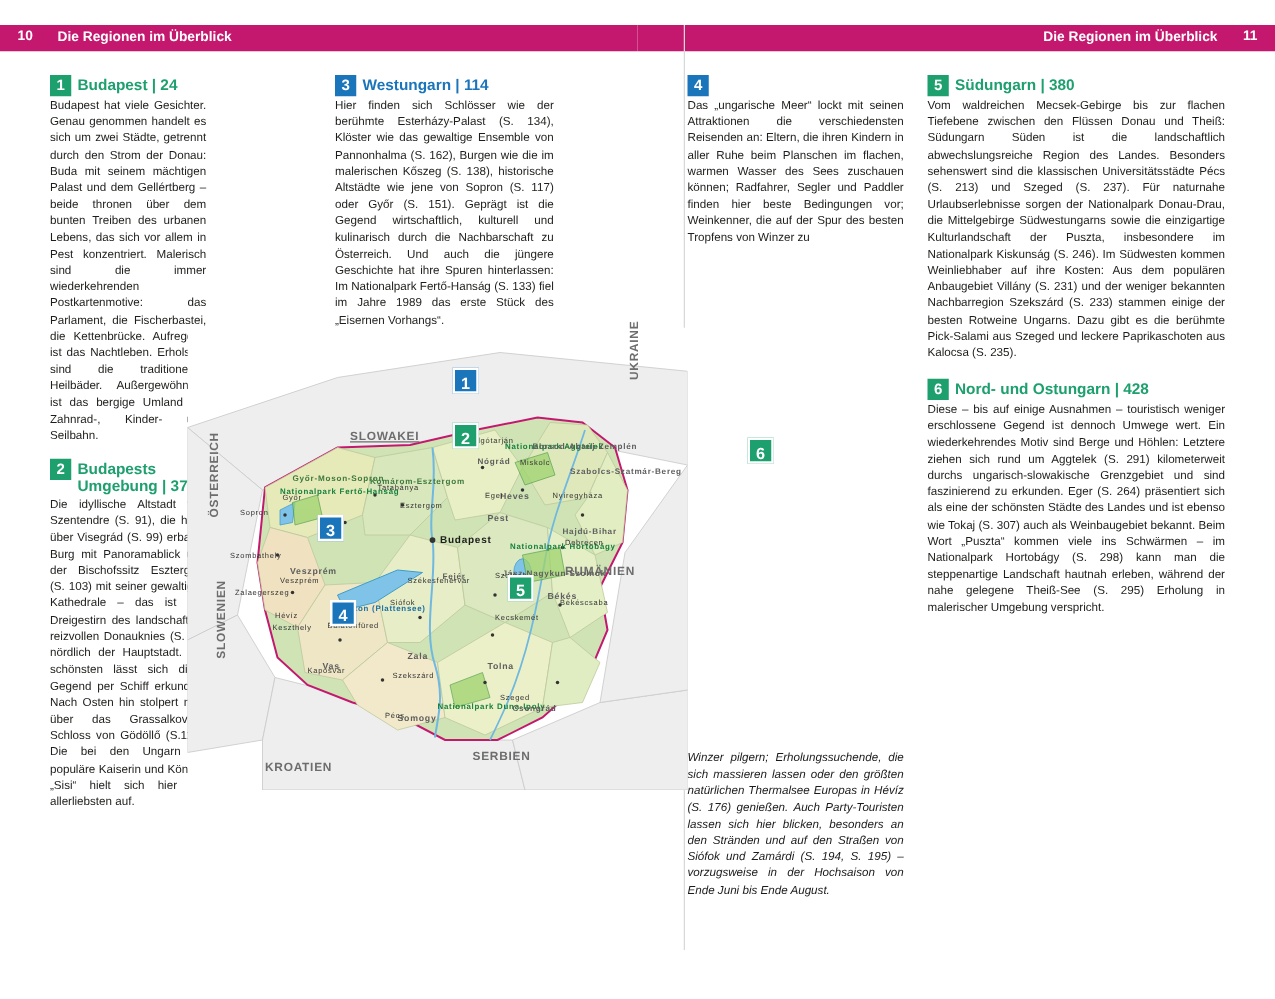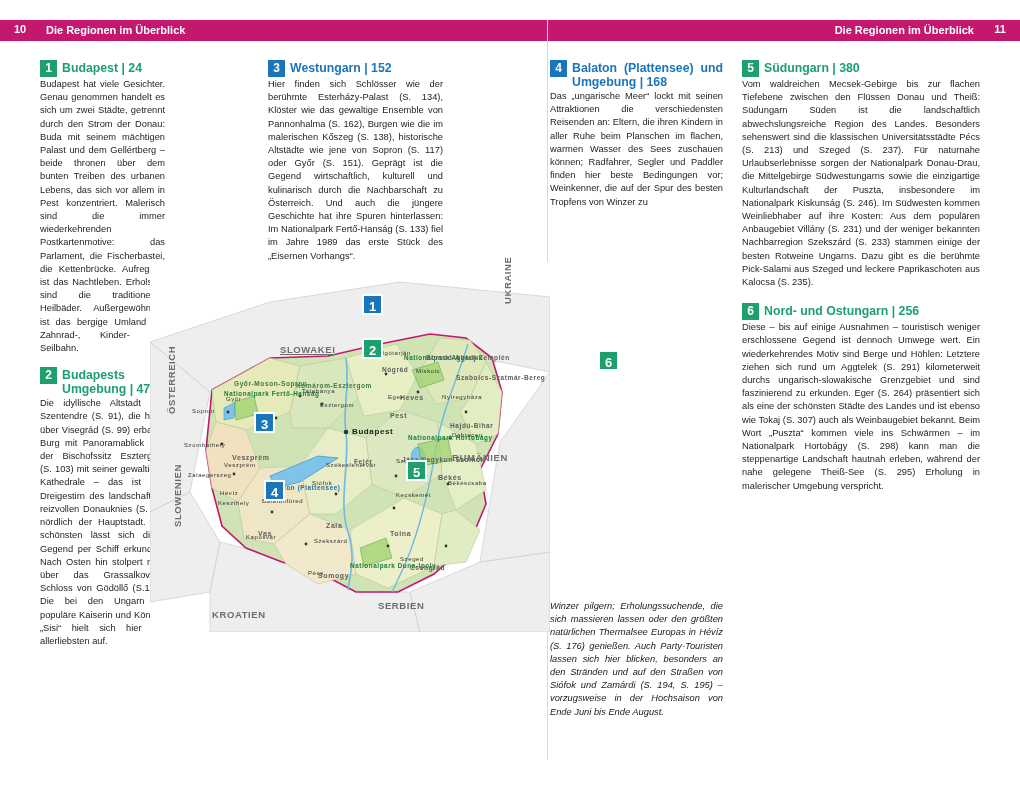--- a/index.html
+++ b/index.html
@@ -197,60 +197,59 @@
       <div class="sec-head">
         <div class="numbox green">1</div>
         <div class="sec-title green">Budapest | 24</div>
       </div>
       <p class="sec-body">Budapest hat viele Gesichter. Genau genommen handelt es sich um zwei Städte, getrennt durch den Strom der Donau: Buda mit seinem mächtigen Palast und dem Gellértberg – beide thronen über dem bunten Treiben des urbanen Lebens, das sich vor allem in Pest konzentriert. Malerisch sind die immer wiederkehrenden Postkartenmotive: das Parlament, die Fischerbastei, die Kettenbrücke. Aufregend ist das Nachtleben. Erholsam sind die traditionellen Heilbäder. Außergewöhnlich ist das bergige Umland mit Zahnrad-, Kinder- und Seilbahn.</p>
     </div>
 
     <div class="sec-block">
       <div class="sec-head">
         <div class="numbox green">2</div>
-        <div class="sec-title green">Budapests Umgebung | 47</div>
+        <div class="sec-title green">Budapests Umgebung | 37</div>
       </div>
       <p class="sec-body">Die idyllische Altstadt von Szentendre (S. 91), die hoch über Visegrád (S. 99) erbaute Burg mit Panoramablick und der Bischofssitz Esztergom (S. 103) mit seiner gewaltigen Kathedrale – das ist das Dreigestirn des landschaftlich reizvollen Donauknies (S. 90) nördlich der Hauptstadt. Am schönsten lässt sich diese Gegend per Schiff erkunden. Nach Osten hin stolpert man über das Grassalkovich-Schloss von Gödöllő (S.112). Die bei den Ungarn so populäre Kaiserin und Königin „Sisi“ hielt sich hier am allerliebsten auf.</p>
     </div>
   </div>
 
   <div class="col c2">
     <div class="sec-block">
       <div class="sec-head">
         <div class="numbox blue">3</div>
-        <div class="sec-title blue">Westungarn | 152</div>
+        <div class="sec-title blue">Westungarn | 114</div>
       </div>
       <p class="sec-body">Hier finden sich Schlösser wie der berühmte Esterházy-Palast (S. 134), Klöster wie das gewaltige Ensemble von Pannonhalma (S. 162), Burgen wie die im malerischen Kőszeg (S. 138), historische Altstädte wie jene von Sopron (S. 117) oder Győr (S. 151). Geprägt ist die Gegend wirtschaftlich, kulturell und kulinarisch durch die Nachbarschaft zu Österreich. Und auch die jüngere Geschichte hat ihre Spuren hinterlassen: Im Nationalpark Fertő-Hanság (S. 133) fiel im Jahre 1989 das erste Stück des „Eisernen Vorhangs“.</p>
     </div>
   </div>
 
   <div class="col c3">
     <div class="sec-block">
       <div class="sec-head">
         <div class="numbox blue">4</div>
-        <div class="sec-title blue">Balaton (Plattensee) und Umgebung | 168</div>
       </div>
       <p class="sec-body">Das „ungarische Meer“ lockt mit seinen Attraktionen die verschiedensten Reisenden an: Eltern, die ihren Kindern in aller Ruhe beim Planschen im flachen, warmen Wasser des Sees zuschauen können; Radfahrer, Segler und Paddler finden hier beste Bedingungen vor; Weinkenner, die auf der Spur des besten Tropfens von Winzer zu</p>
     </div>
   </div>
   <div class="caption-under-map">Winzer pilgern; Erholungssuchende, die sich massieren lassen oder den größten natürlichen Thermalsee Europas in Hévíz (S. 176) genießen. Auch Party-Touristen lassen sich hier blicken, besonders an den Stränden und auf den Straßen von Siófok und Zamárdi (S. 194, S. 195) – vorzugsweise in der Hochsaison von Ende Juni bis Ende August.</div>
 
   <div class="col c4">
     <div class="sec-block">
       <div class="sec-head">
         <div class="numbox green">5</div>
         <div class="sec-title green">Südungarn | 380</div>
       </div>
       <p class="sec-body">Vom waldreichen Mecsek-Gebirge bis zur flachen Tiefebene zwischen den Flüssen Donau und Theiß: Südungarn Süden ist die landschaftlich abwechslungsreiche Region des Landes. Besonders sehenswert sind die klassischen Universitätsstädte Pécs (S. 213) und Szeged (S. 237). Für naturnahe Urlaubserlebnisse sorgen der Nationalpark Donau-Drau, die Mittelgebirge Südwestungarns sowie die einzigartige Kulturlandschaft der Puszta, insbesondere im Nationalpark Kiskunság (S. 246). Im Südwesten kommen Weinliebhaber auf ihre Kosten: Aus dem populären Anbaugebiet Villány (S. 231) und der weniger bekannten Nachbarregion Szekszárd (S. 233) stammen einige der besten Rotweine Ungarns. Dazu gibt es die berühmte Pick-Salami aus Szeged und leckere Paprikaschoten aus Kalocsa (S. 235).</p>
     </div>
 
     <div class="sec-block" style="margin-top:14px;">
       <div class="sec-head">
         <div class="numbox green">6</div>
-        <div class="sec-title green">Nord- und Ostungarn | 256</div>
+        <div class="sec-title green">Nord- und Ostungarn | 428</div>
       </div>
       <p class="sec-body">Diese – bis auf einige Ausnahmen – touristisch weniger erschlossene Gegend ist dennoch Umwege wert. Ein wiederkehrendes Motiv sind Berge und Höhlen: Letztere ziehen sich rund um Aggtelek (S. 291) kilometerweit durchs ungarisch-slowakische Grenzgebiet und sind faszinierend zu erkunden. Eger (S. 264) präsentiert sich als eine der schönsten Städte des Landes und ist ebenso wie Tokaj (S. 307) auch als Weinbaugebiet bekannt. Beim Wort „Puszta“ kommen viele ins Schwärmen – im Nationalpark Hortobágy (S. 298) kann man die steppenartige Landschaft hautnah erleben, während der nahe gelegene Theiß-See (S. 295) Erholung in malerischer Umgebung verspricht.</p>
     </div>
   </div>
 
   <div class="map-wrap">
     <svg width="400" height="370" viewBox="0 0 400 370">
 
       <rect x="0" y="0" width="400" height="370" fill="#ffffff"></rect>
 

